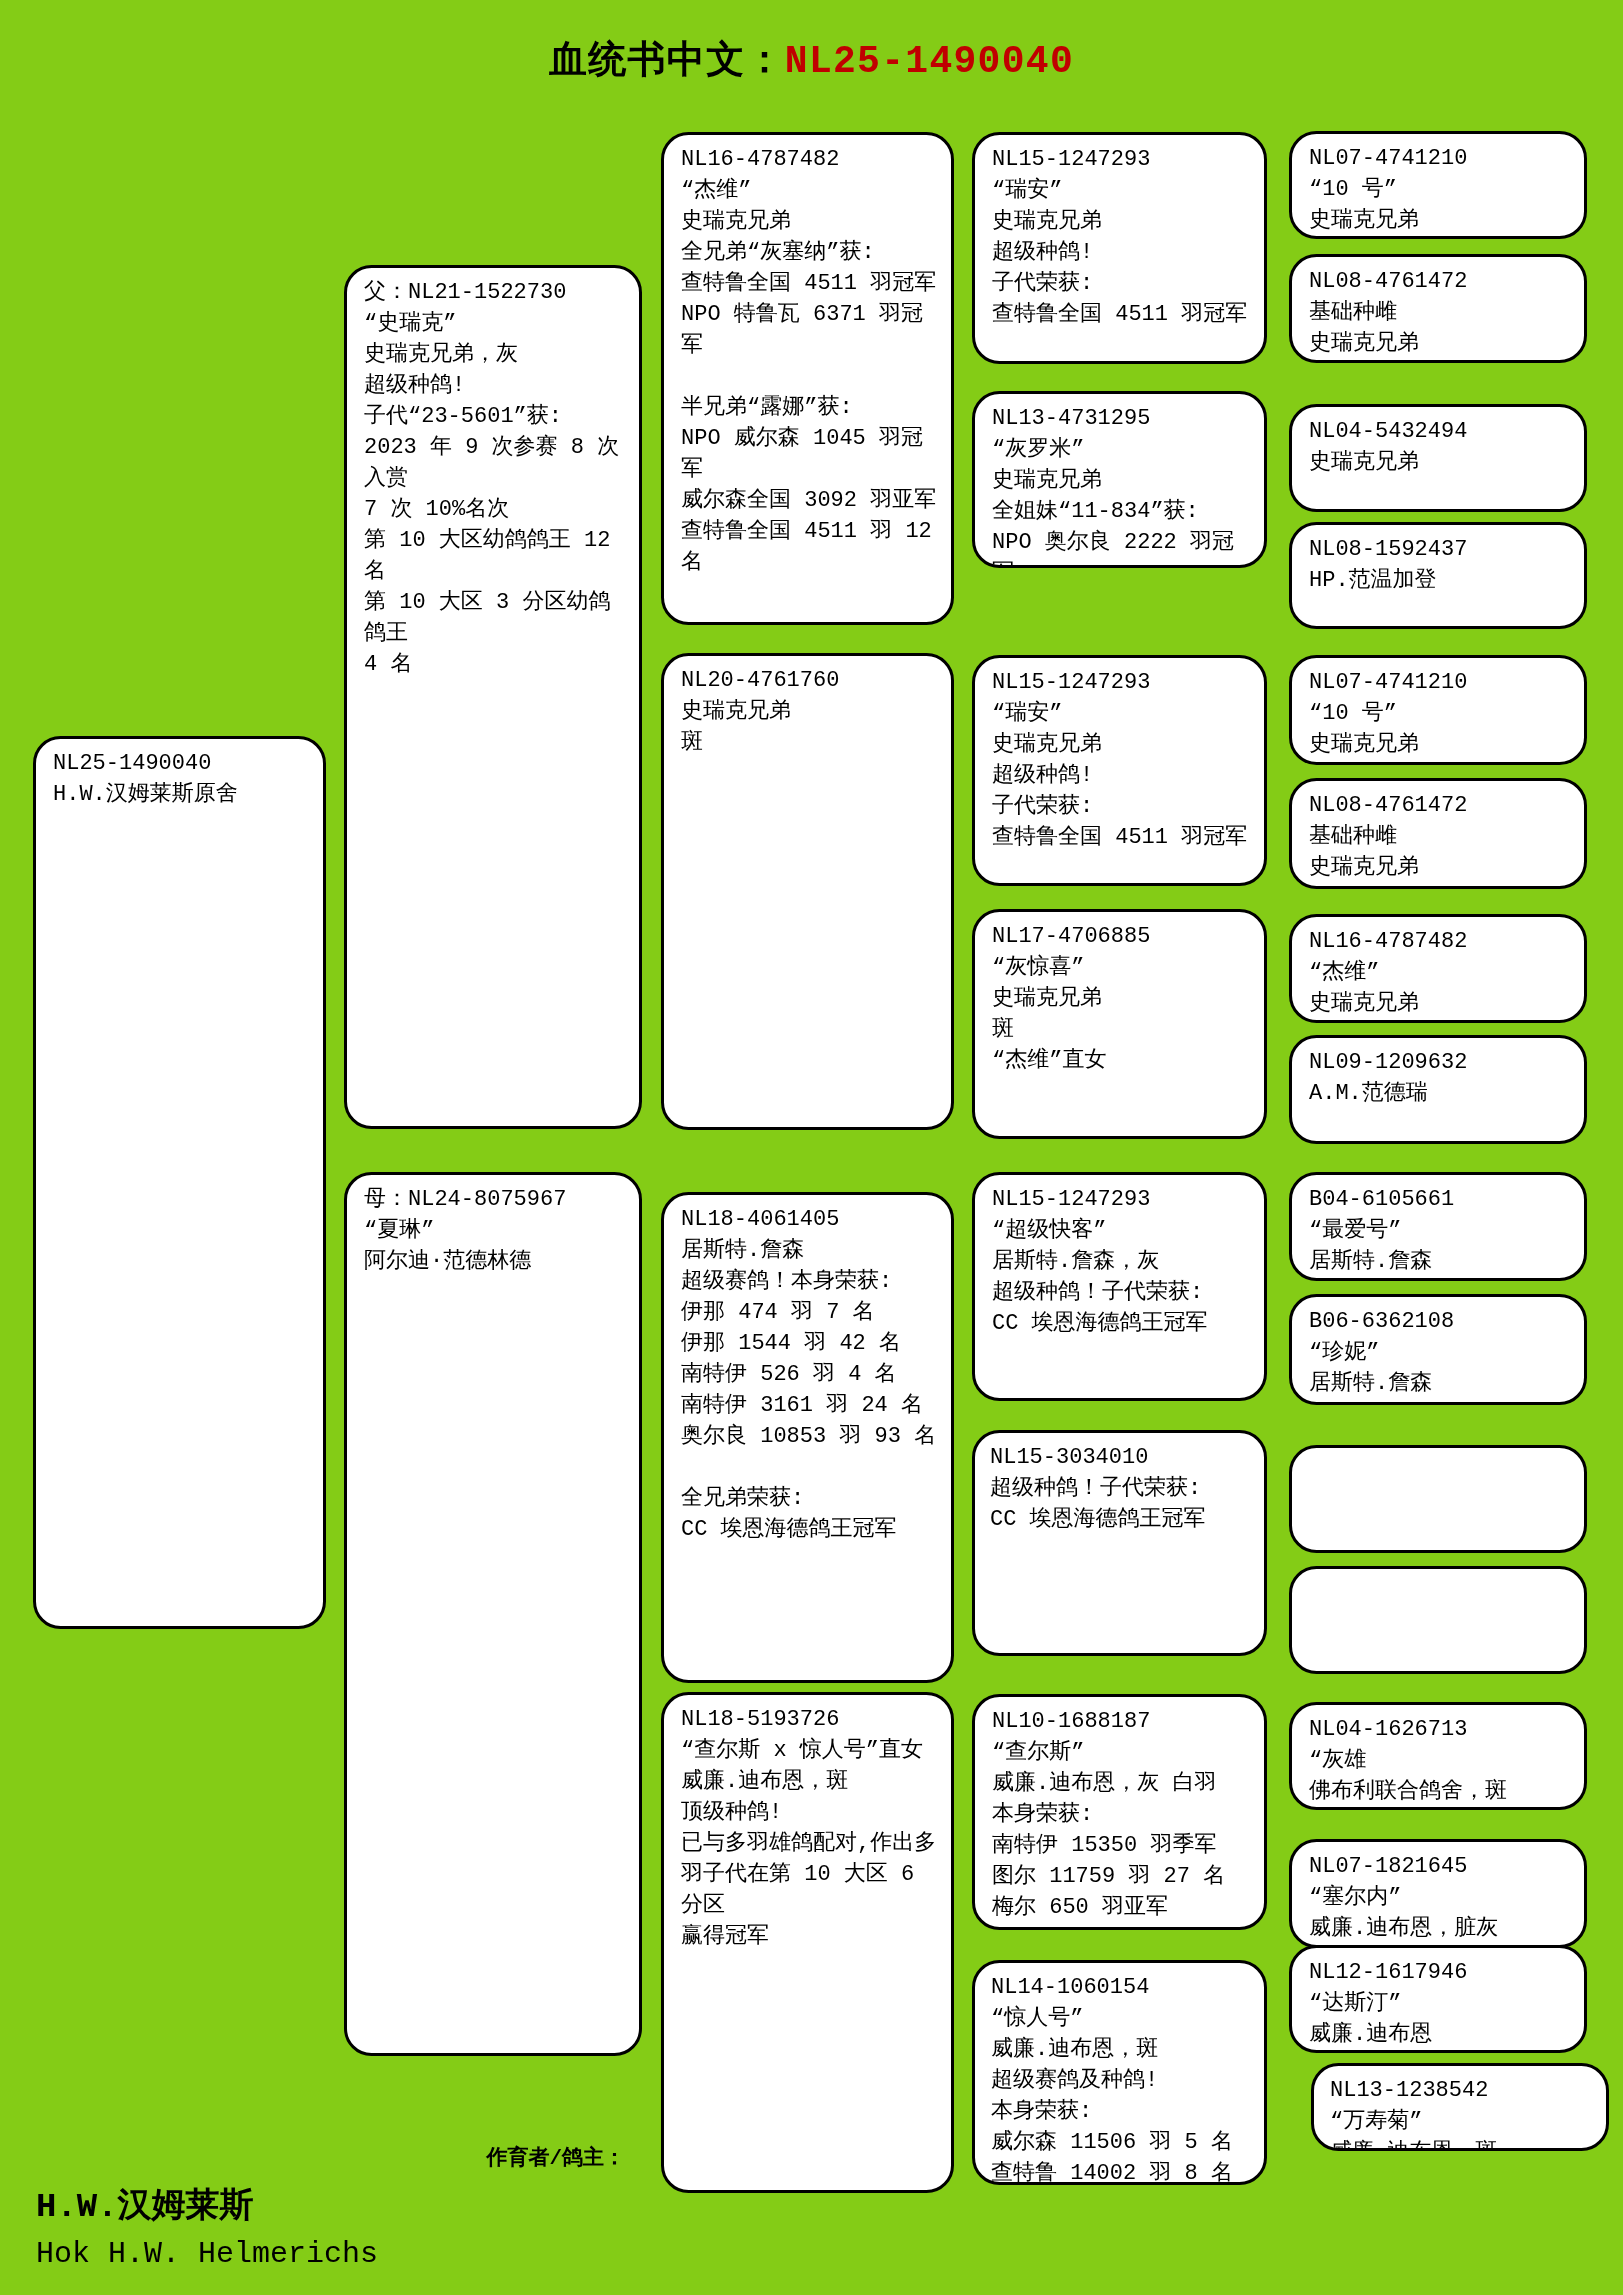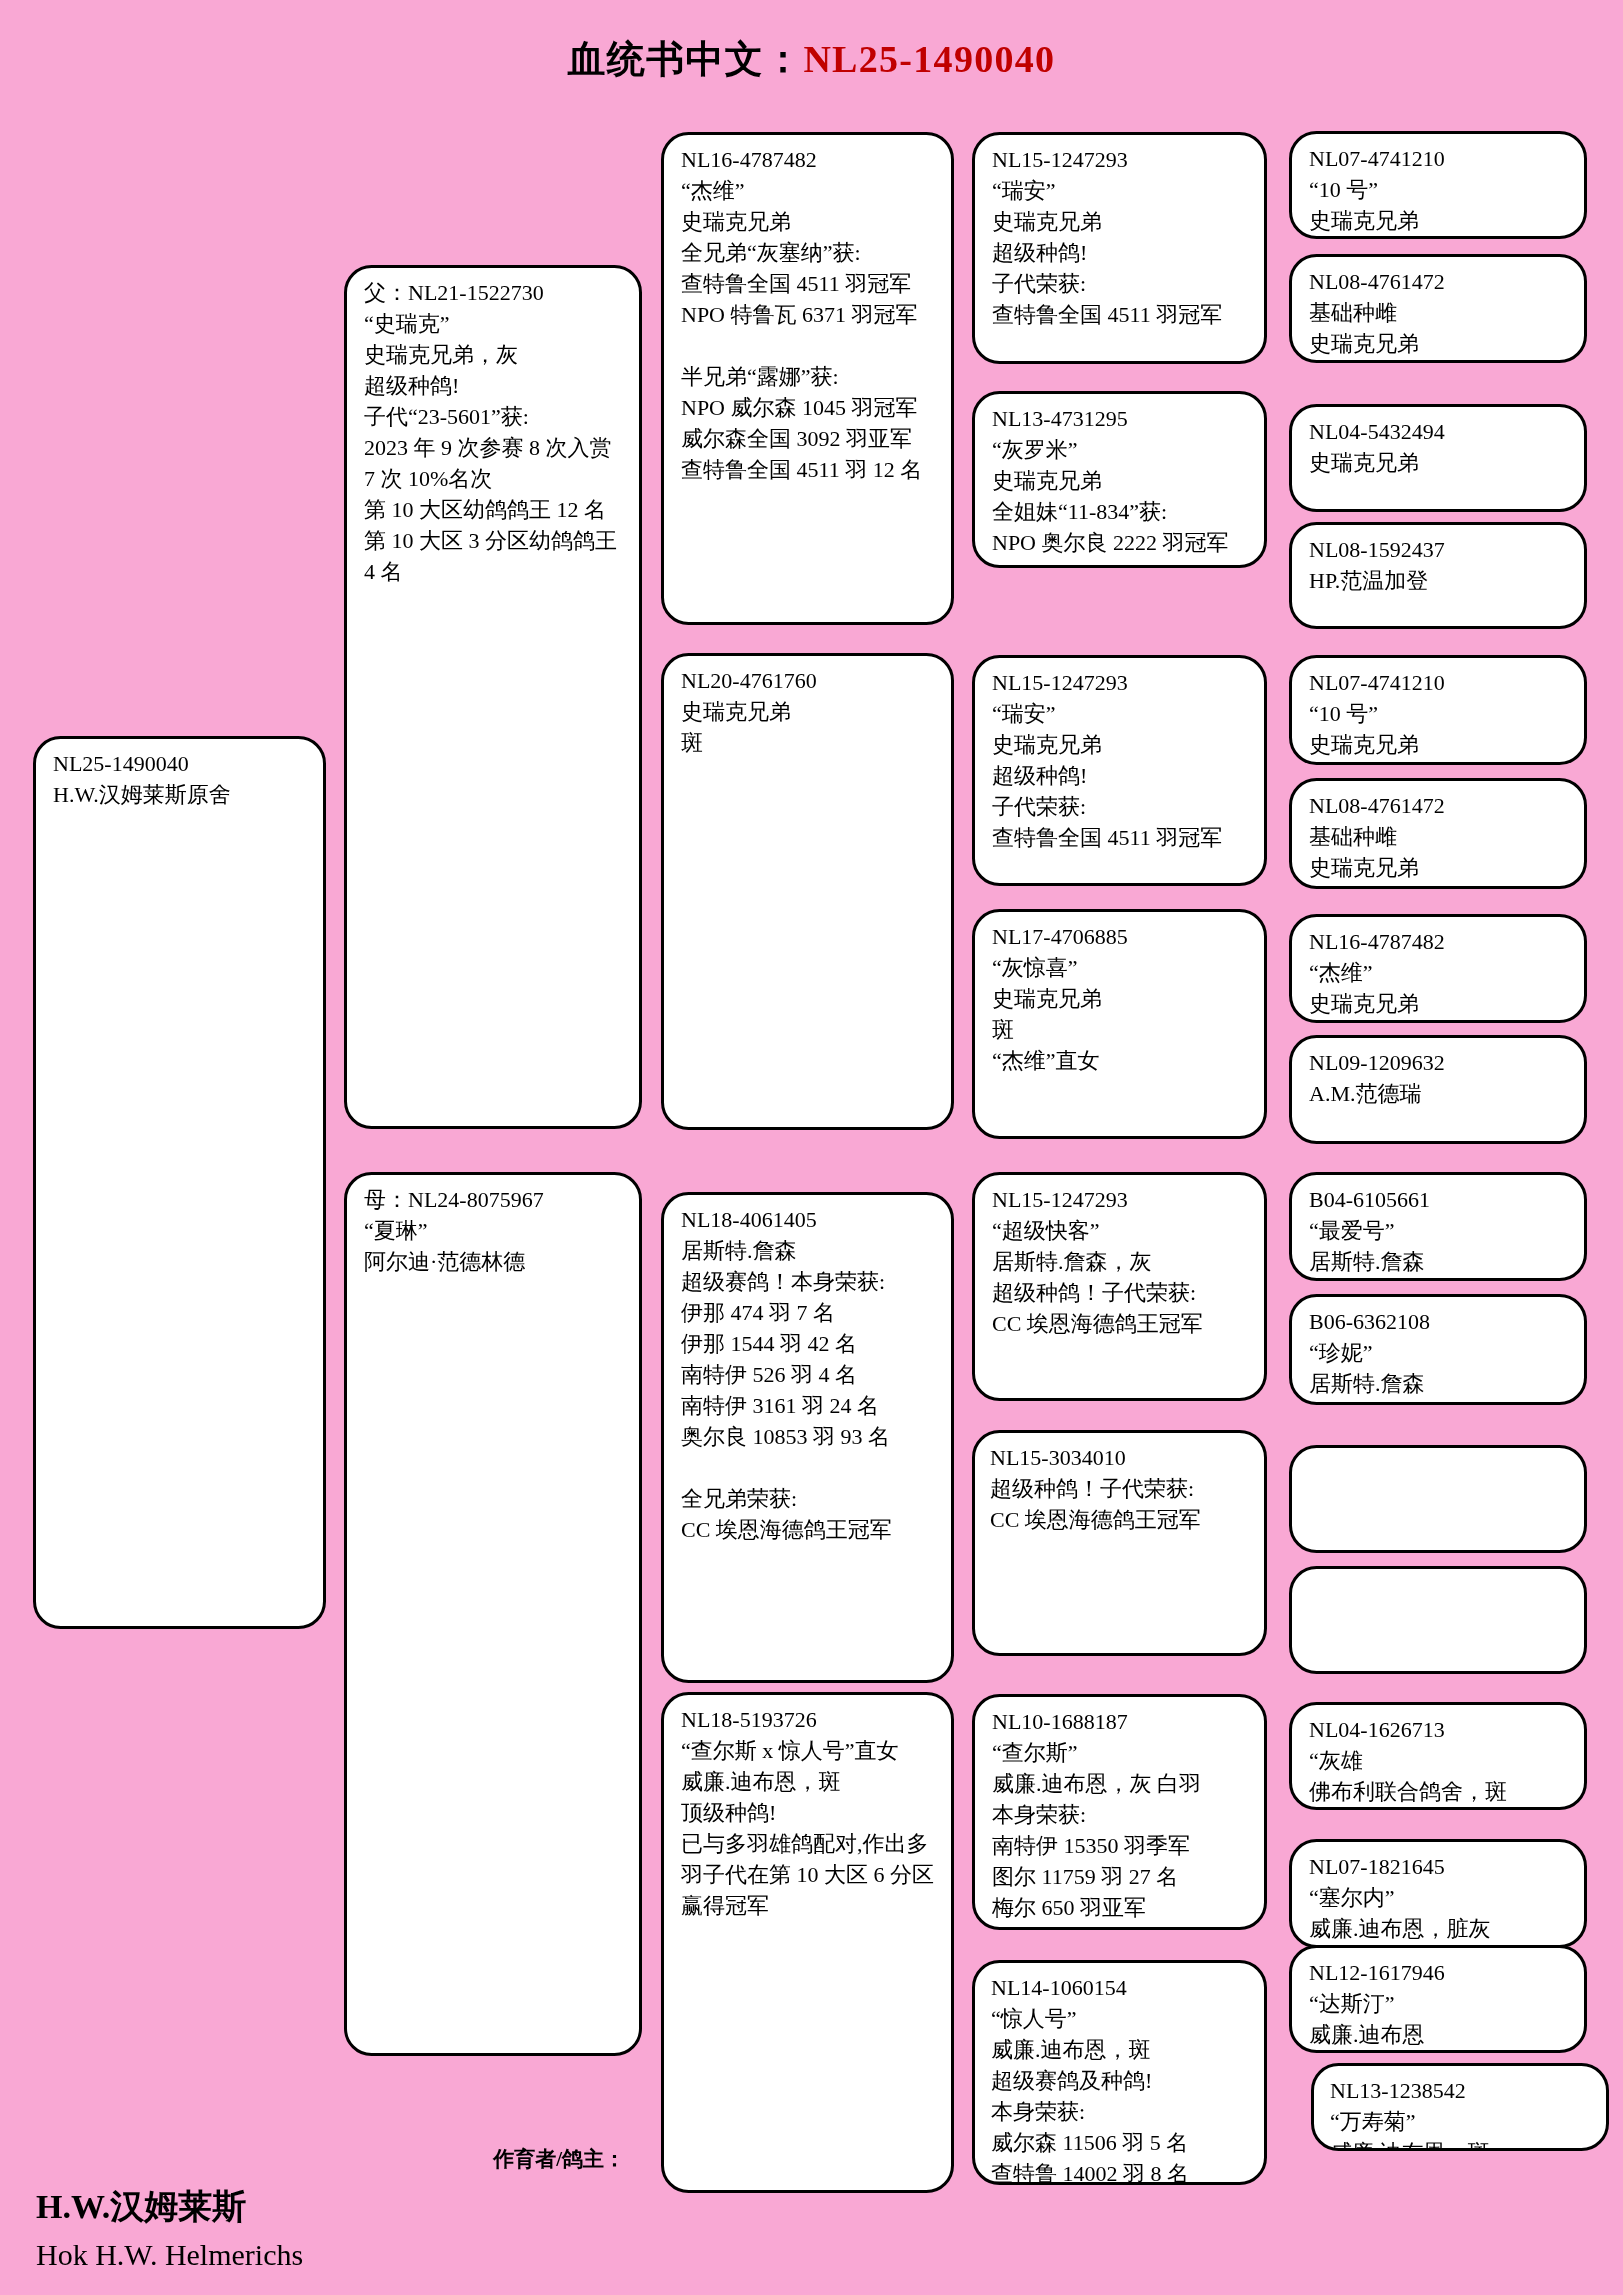--- a/index.html
+++ b/index.html
@@ -1,21 +1,21 @@
 <!DOCTYPE html>
 <html style="font-size:10.5px"><head>
 <meta charset="utf-8">
 <style>
   html,body{margin:0;padding:0;background:#ffffff;}
   #page{
     position:relative;
     width:1623px;
     height:2295px;
-    background:#f9a8d4;
-    font-family:Liberation Serif, serif;
+    background:#84cc16;
+    font-family:Liberation Mono, monospace;
     color:#000000;
     overflow:hidden;
   }
   #title{
     position:absolute;
     left:0; top:34px;
     width:1623px;
     text-align:center;
     font-size:38px;
     font-weight:bold;

